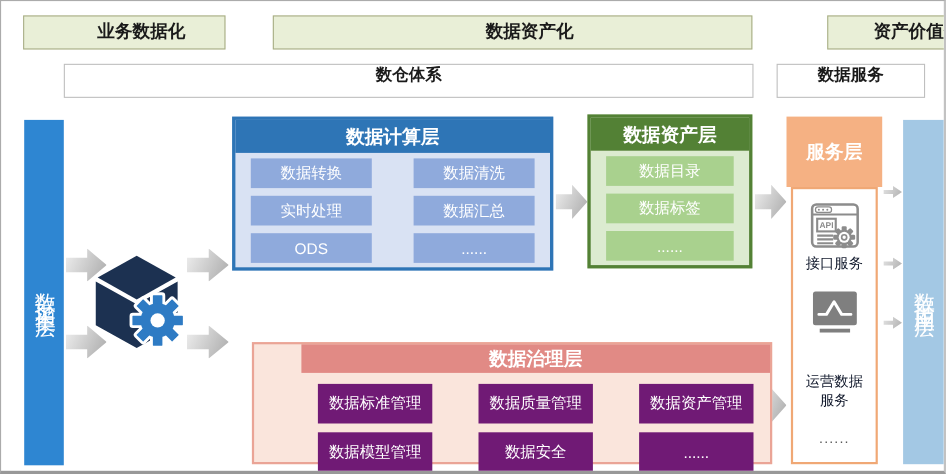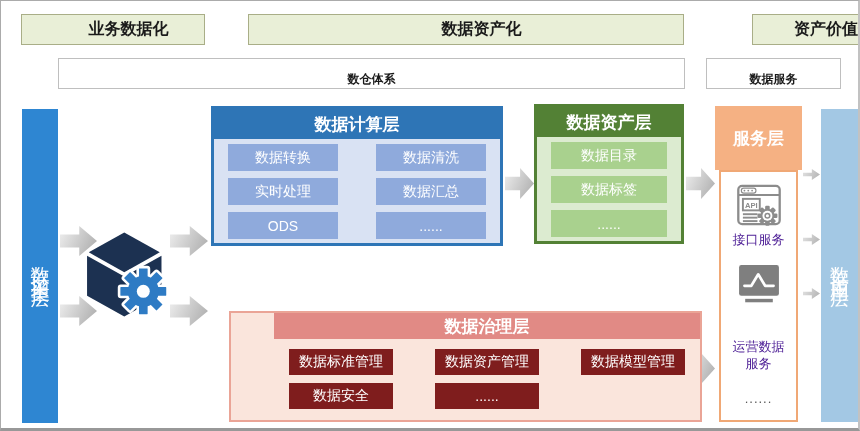--- a/index.html
+++ b/index.html
@@ -3,22 +3,22 @@
 <meta charset="utf-8">
 <style>
   html,body{margin:0;padding:0;background:#fff;font-family:"Liberation Sans","DejaVu Sans",sans-serif;}
   #canvas{position:relative;width:860px;height:431px;box-sizing:border-box;background:#fff;
           border:1px solid #ababab;border-bottom:3px solid #989898;border-right:2px solid #c2c2c2;overflow:hidden;}
   .abs{position:absolute;box-sizing:border-box;}
 
   
   .banner{background:#e9efd7;border:1px solid #a9ae87;display:flex;align-items:center;justify-content:center;
           font-size:16px;font-weight:bold;color:#1a1a1a;padding-left:31px;}
-  .plainbox{background:#fff;border:1px solid #bfbfbf;display:flex;align-items:flex-end;justify-content:center;
-          font-size:12px;font-weight:bold;color:#1a1a1a;}
+  .plainbox{background:#fff;border:1px solid #bfbfbf;display:flex;align-items:flex-start;justify-content:center;
+          font-size:15px;font-weight:bold;color:#1a1a1a;}
 
   
   .vbar{display:flex;align-items:center;justify-content:center;}
   .vbar span{writing-mode:vertical-lr;text-orientation:upright;color:#fff;font-size:19px;letter-spacing:6px;font-weight:500;}
   .vbar-left{background:#2e86d2;}
   .vbar-right{background:#a3c8e4;}
 
   
   .layer-box{border-style:solid;}
   .layer-header{text-align:center;color:#fff;font-weight:bold;font-size:17px;display:flex;align-items:center;justify-content:center;}
@@ -31,27 +31,27 @@
   .compute .cell{background:#8faadc;height:27px;}
 
   .assetl{border-color:#538135;border-width:3px;background:#dcebd0;}
   .assetl .layer-header{background:#538135;height:30px;}
   .assetl .cells{grid-template-columns:1fr;row-gap:7px;padding:5px 14px;}
   .assetl .cell{background:#a9d18e;height:27px;}
 
   .gov{border-color:#eaa496;border-width:2px;background:#fae5dc;}
   .gov .layer-header{background:#e18a85;height:26px;}
   .gov .cells{grid-template-columns:1fr 1fr 1fr;column-gap:42px;row-gap:8px;padding:10px 15px;}
-  .gov .cell{background:#7f1d1d;height:26px;}
+  .gov .cell{background:#701a75;height:36px;}
 
   
   .service-header{background:#f5b183;display:flex;align-items:center;justify-content:center;
                   color:#fff;font-weight:bold;font-size:17px;}
   .service-body{background:#fff;border:2px solid #f0a875;display:flex;flex-direction:column;align-items:center;padding-top:10px;}
-  .svc-label{font-size:13px;color:#4c1d95;margin-top:4px;text-align:center;line-height:1.3;}
+  .svc-label{font-size:13px;color:#0f172a;margin-top:4px;text-align:center;line-height:1.3;}
   .svc-label.wrap{width:56px;margin-top:35px;}
   .svc-more{font-size:13px;color:#595959;margin-top:18px;letter-spacing:1px;}
 
   
   .arrow-lg{background:linear-gradient(115deg,#efefef 0%,#b2b2b2 88%);
             clip-path:polygon(0 28%,52% 28%,52% 0%,100% 50%,52% 100%,52% 72%,0 72%);}
   .arrow-sm{background:linear-gradient(115deg,#e3e3e3 0%,#b5b5b5 90%);
             clip-path:polygon(0 36%,52% 36%,52% 8%,100% 50%,52% 92%,52% 64%,0 64%);}
 
   .integration-label{font-size:15px;font-weight:bold;color:#111;text-align:center;}
@@ -165,20 +165,21 @@
       </svg>
       <div class="svc-label wrap">运营数据服务</div>
       <div class="svc-more">......</div>
     </div>
   </div>
 
   <div class="abs layer-box gov" style="left:228px;top:310px;width:473px;height:111px;padding-left:43px;">
     <div class="layer-header">数据治理层</div>
     <div class="cells">
       <div class="cell">数据标准管理</div>
+      <div class="cell">数据质量管理</div>
       <div class="cell">数据资产管理</div>
       <div class="cell">数据模型管理</div>
       <div class="cell">数据安全</div>
       <div class="cell">......</div>
     </div>
   </div>
 
 </div>
 
 </body></html>

